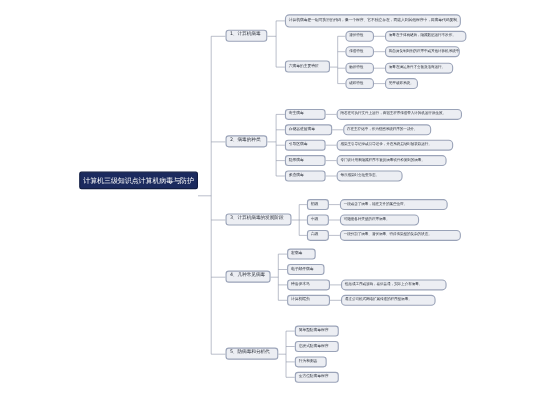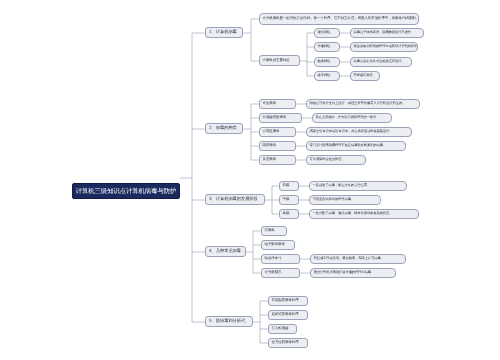--- a/index.html
+++ b/index.html
@@ -142,21 +142,21 @@
 
       <path d="M253,322 H260"></path>
       <path d="M260,301 V343"></path>
       <path d="M260,301 H268"></path>
       <path d="M260,315 H268"></path>
       <path d="M260,329 H268"></path>
       <path d="M260,343 H268"></path>
     </g>
   </svg>
 
-  <div class="node root" style="left:72px; top:183px; width:108px; height:16px;">
+  <div class="node root" style="left:72px; top:156px; width:108px; height:16px;">
     <span>计算机三级知识点计算机病毒与防护</span>
   </div>
 
   <div class="node lvl1" style="left:205px; top:27px; width:38px; height:11px;">
     <span>1、计算机病毒</span>
   </div>
 
   <div class="node lvl2 leaf-desc" style="left:259px; top:13px; width:160px; height:12px;">
     <span>计算机病毒是一组可执行的代码，像一个程序、它不独立存在，而嵌入到其他程序中，将病毒代码复制、传染给其他程序。</span>
   </div>

